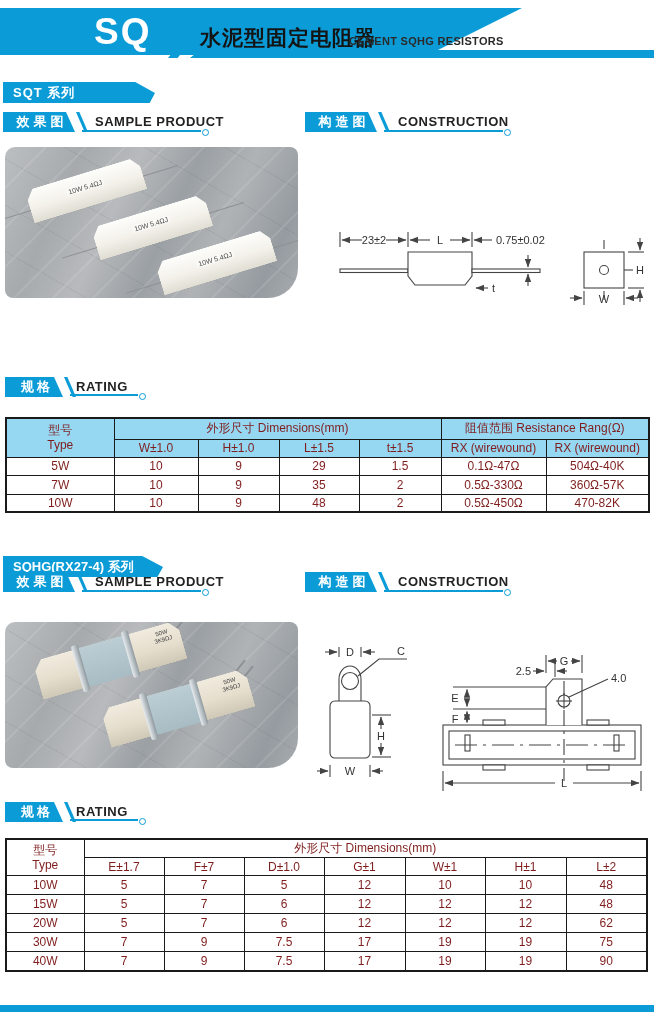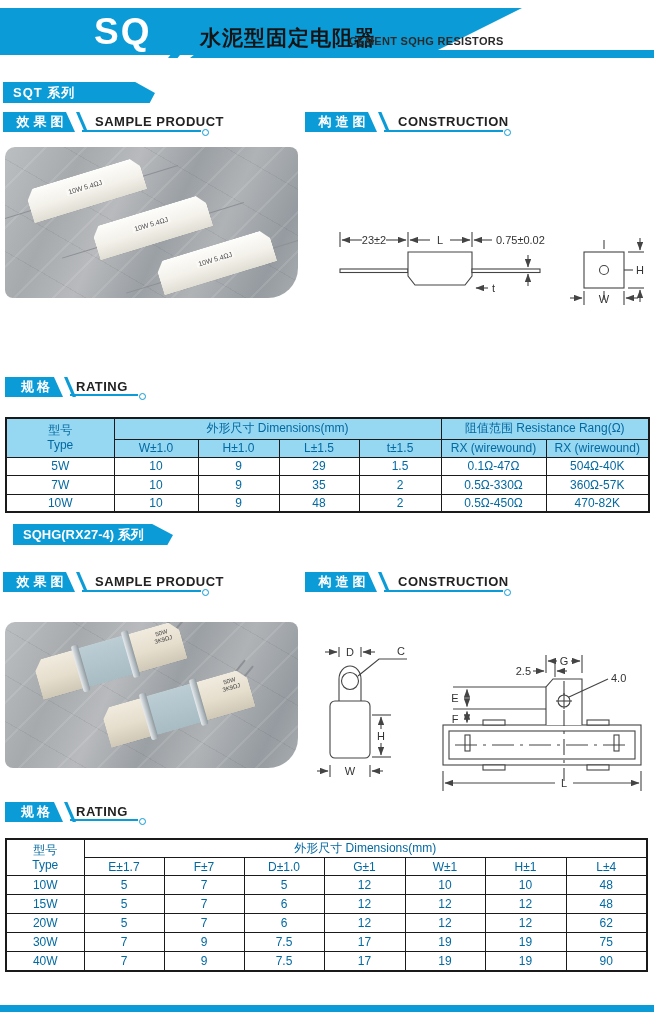--- a/index.html
+++ b/index.html
@@ -58,21 +58,21 @@
   .prong{position:absolute;width:16px;height:1.5px;background:#8d9196;}
 
   
   .dia *{stroke:#444;stroke-width:1.1;fill:none;}
   .dia .wf{fill:#fff;}
   .dia text{stroke:none;fill:#333;font:11px "Liberation Sans","DejaVu Sans",sans-serif;}
   .dia marker path{fill:#444;stroke:none;}
 
   
   table.tbl{position:absolute;border-collapse:collapse;table-layout:fixed;
-            font-size:12px;color:#0369a1;border:2px solid #1a1a1a;}
+            font-size:12px;color:#7f1d1d;border:2px solid #1a1a1a;}
   table.tbl td{border:1px solid #1a1a1a;text-align:center;vertical-align:middle;padding:0;
                overflow:hidden;white-space:nowrap;}
   #t1 tr.hdr td{background:var(--tblue);}
   .typehead{line-height:15px;}
 
   .footer-bar{left:0;top:1005px;width:654px;height:7px;background:var(--blue);}
 </style>
 </head>
 <body>
 
@@ -217,21 +217,21 @@
       <td>10</td>
       <td>9</td>
       <td>48</td>
       <td>2</td>
       <td>0.5Ω-450Ω</td>
       <td>470-82K</td>
     </tr>
     </tbody>
   </table>
 
-  <div class="abs series-badge" style="left:3px;top:524px;width:160px;letter-spacing:0;margin-left:10px;">SQHG(RX27-4) 系列</div>
+  <div class="abs series-badge" style="left:3px;top:556px;width:160px;letter-spacing:0;">SQHG(RX27-4) 系列</div>
 
   <div class="abs flag" style="left:3px;top:572px;width:72px;">效果图</div>
   <div class="abs slash" style="left:76px;top:572px;"></div>
   <div class="abs sec-label" style="left:95px;top:574px;">SAMPLE PRODUCT</div>
   <div class="abs rule" style="left:82px;top:590px;width:119px;"></div>
   <div class="abs dot" style="left:202px;top:589px;"></div>
 
   <div class="abs flag" style="left:305px;top:572px;width:72px;">构造图</div>
   <div class="abs slash" style="left:378px;top:572px;"></div>
   <div class="abs sec-label" style="left:398px;top:574px;">CONSTRUCTION</div>
@@ -352,21 +352,21 @@
       </td>
       <td colspan="7">外形尺寸 Dimensions(mm)</td>
     </tr>
     <tr style="height:18px">
       <td>E±1.7</td>
       <td>F±7</td>
       <td>D±1.0</td>
       <td>G±1</td>
       <td>W±1</td>
       <td>H±1</td>
-      <td>L±4</td>
+      <td>L±2</td>
     </tr>
     <tr style="height:19px">
       <td>10W</td>
       <td>5</td>
       <td>7</td>
       <td>5</td>
       <td>12</td>
       <td>10</td>
       <td>10</td>
       <td>48</td>

